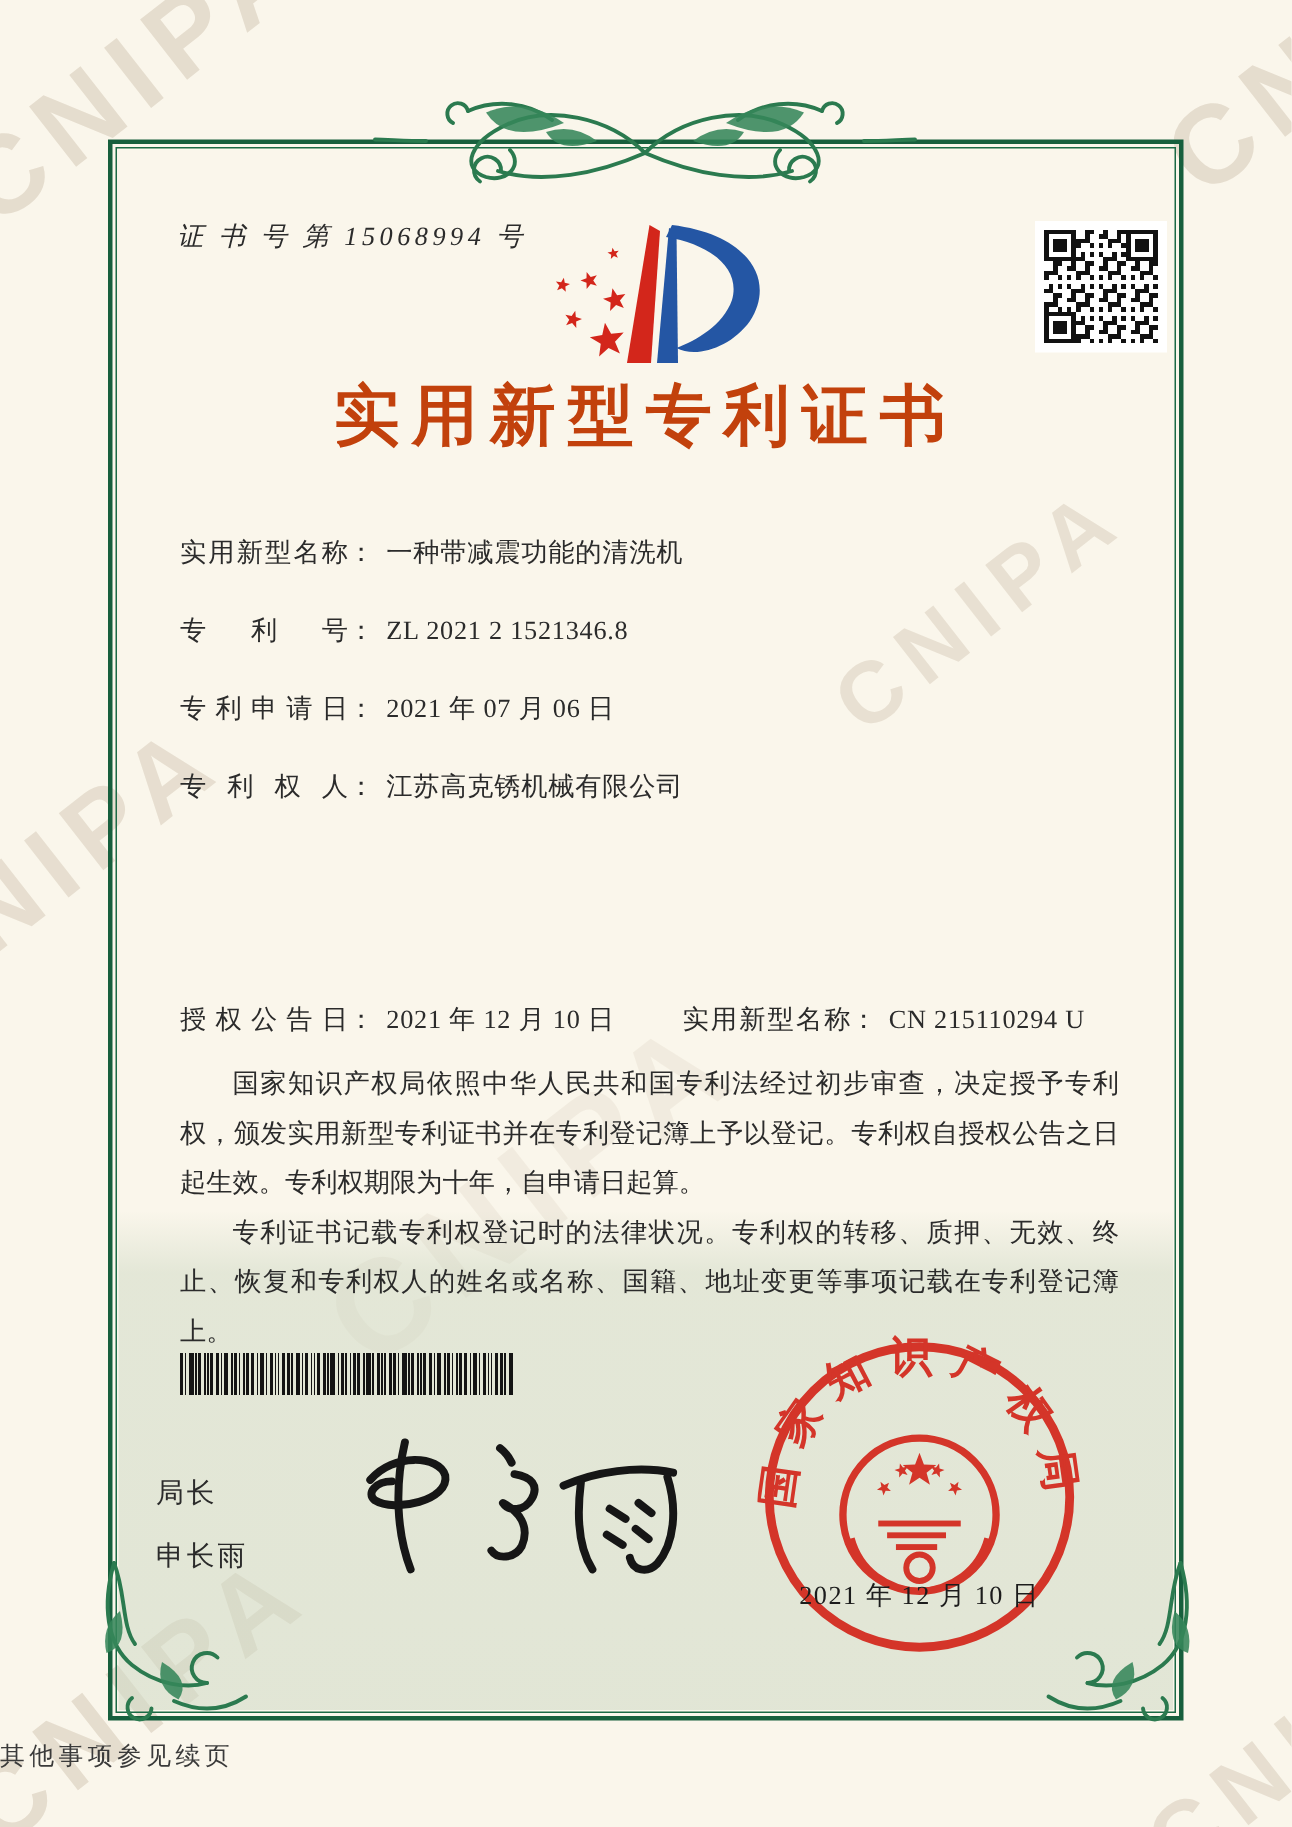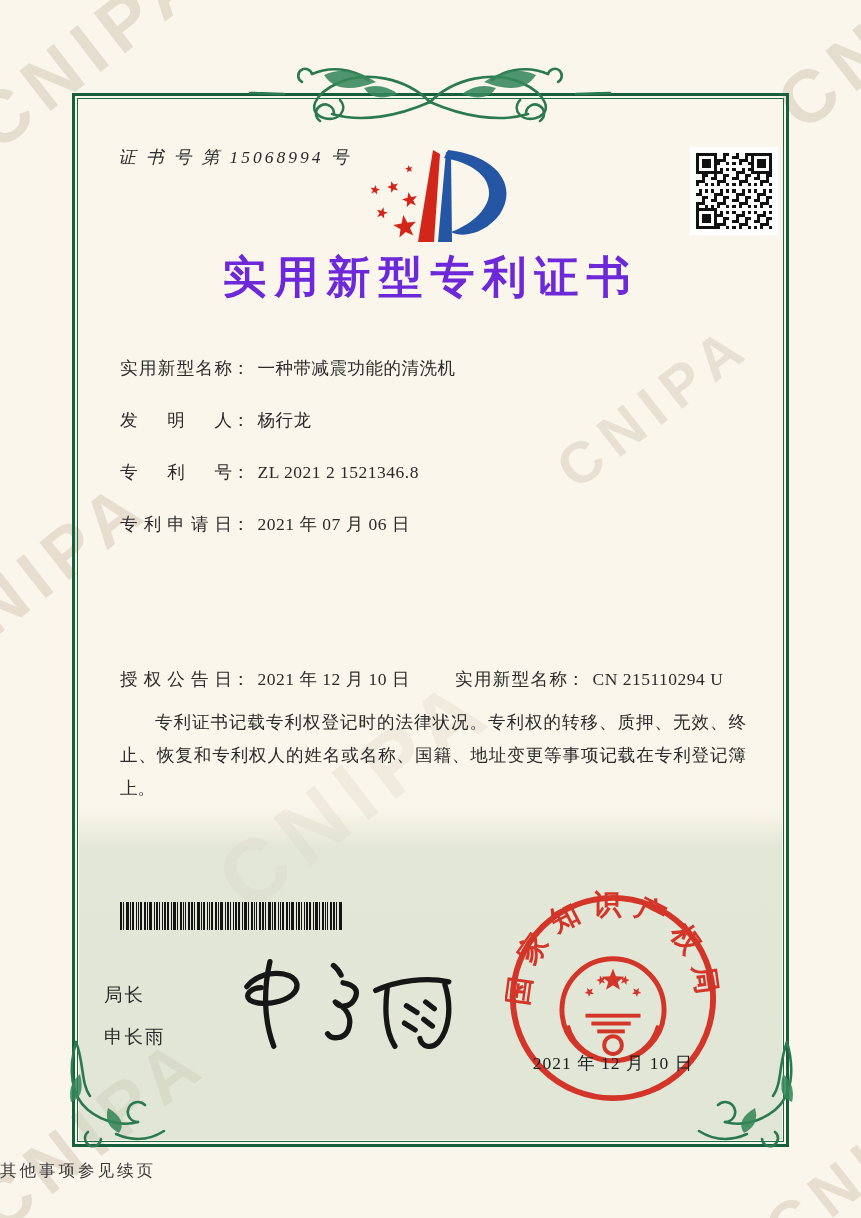--- a/index.html
+++ b/index.html
@@ -27,21 +27,21 @@
         background:linear-gradient(180deg,rgba(210,219,200,0) 68%,rgba(205,216,195,.50) 72%,rgba(208,218,198,.58) 100%);}
   .orn{position:absolute;z-index:2;pointer-events:none;}
   .orn path{fill:none;stroke:#2b7a4f;stroke-width:2.6;stroke-linecap:round;}
   .orn .leaf{fill:#35865a;stroke:none;opacity:.88;}
 
   
   .cert-no{position:absolute;left:118px;top:145px;font-size:17.5px;letter-spacing:3px;z-index:3;font-style:italic;}
   .logo{position:absolute;left:352px;top:136px;z-index:3;}
   .qr{position:absolute;left:690px;top:147px;z-index:3;}
   .title{position:absolute;left:0;top:248px;width:861px;text-align:center;
-         font-size:44px;font-weight:700;letter-spacing:8px;color:#6d28d9;z-index:3;}
+         font-size:44px;font-weight:700;letter-spacing:8px;color:#c2410c;z-index:3;}
   .fields{position:absolute;left:120px;top:358px;right:112px;z-index:3;font-size:17.5px;}
   .frow{margin-bottom:31px;line-height:21px;}
   .flabel{display:inline-block;width:112px;text-align:justify;text-align-last:justify;vertical-align:top;}
   .fcolon{display:inline-block;margin-right:8px;}
   .fvalue{letter-spacing:.5px;}
   .grant{position:absolute;left:120px;top:669px;right:124px;z-index:3;font-size:17.5px;line-height:21px;}
   .grant .pair2{position:absolute;left:335px;top:0;}
   .paras{position:absolute;left:120px;top:706px;width:626px;z-index:3;
          font-size:17.5px;line-height:33px;text-align:justify;}
   .paras p{margin:0;text-indent:2em;}
@@ -142,40 +142,41 @@
     <path id="qr-cells" fill="#111111" d="M2 11h1v1h-1zM2 12h1v1h-1zM2 15h1v1h-1zM2 18h1v1h-1zM2 19h1v1h-1zM3 11h1v1h-1zM3 14h1v1h-1zM3 15h1v1h-1zM3 18h1v1h-1zM4 9h1v1h-1zM4 10h1v1h-1zM4 11h1v1h-1zM4 16h1v1h-1zM4 17h1v1h-1zM4 18h1v1h-1zM5 9h1v1h-1zM5 12h1v1h-1zM5 14h1v1h-1zM5 16h1v1h-1zM5 19h1v1h-1zM7 10h1v1h-1zM7 12h1v1h-1zM7 14h1v1h-1zM7 17h1v1h-1zM7 19h1v1h-1zM8 9h1v1h-1zM8 10h1v1h-1zM8 15h1v1h-1zM8 16h1v1h-1zM8 17h1v1h-1zM9 4h1v1h-1zM9 5h1v1h-1zM9 8h1v1h-1zM9 11h1v1h-1zM9 12h1v1h-1zM9 15h1v1h-1zM9 18h1v1h-1zM9 19h1v1h-1zM9 22h1v1h-1zM9 25h1v1h-1zM9 26h1v1h-1zM10 4h1v1h-1zM10 7h1v1h-1zM10 8h1v1h-1zM10 11h1v1h-1zM10 14h1v1h-1zM10 15h1v1h-1zM10 18h1v1h-1zM10 21h1v1h-1zM10 22h1v1h-1zM10 25h1v1h-1zM11 2h1v1h-1zM11 3h1v1h-1zM11 4h1v1h-1zM11 9h1v1h-1zM11 10h1v1h-1zM11 11h1v1h-1zM11 16h1v1h-1zM11 17h1v1h-1zM11 18h1v1h-1zM11 23h1v1h-1zM11 24h1v1h-1zM11 25h1v1h-1zM12 2h1v1h-1zM12 5h1v1h-1zM12 7h1v1h-1zM12 9h1v1h-1zM12 12h1v1h-1zM12 14h1v1h-1zM12 16h1v1h-1zM12 19h1v1h-1zM12 21h1v1h-1zM12 23h1v1h-1zM12 26h1v1h-1zM14 3h1v1h-1zM14 5h1v1h-1zM14 7h1v1h-1zM14 10h1v1h-1zM14 12h1v1h-1zM14 14h1v1h-1zM14 17h1v1h-1zM14 19h1v1h-1zM14 21h1v1h-1zM14 24h1v1h-1zM14 26h1v1h-1zM15 2h1v1h-1zM15 3h1v1h-1zM15 8h1v1h-1zM15 9h1v1h-1zM15 10h1v1h-1zM15 15h1v1h-1zM15 16h1v1h-1zM15 17h1v1h-1zM15 22h1v1h-1zM15 23h1v1h-1zM15 24h1v1h-1zM16 4h1v1h-1zM16 5h1v1h-1zM16 8h1v1h-1zM16 11h1v1h-1zM16 12h1v1h-1zM16 15h1v1h-1zM16 18h1v1h-1zM16 19h1v1h-1zM16 22h1v1h-1zM16 25h1v1h-1zM16 26h1v1h-1zM17 4h1v1h-1zM17 7h1v1h-1zM17 8h1v1h-1zM17 11h1v1h-1zM17 14h1v1h-1zM17 15h1v1h-1zM17 18h1v1h-1zM17 21h1v1h-1zM17 22h1v1h-1zM17 25h1v1h-1zM18 2h1v1h-1zM18 3h1v1h-1zM18 4h1v1h-1zM18 9h1v1h-1zM18 10h1v1h-1zM18 11h1v1h-1zM18 16h1v1h-1zM18 17h1v1h-1zM18 18h1v1h-1zM18 23h1v1h-1zM18 24h1v1h-1zM18 25h1v1h-1zM19 2h1v1h-1zM19 5h1v1h-1zM19 7h1v1h-1zM19 9h1v1h-1zM19 12h1v1h-1zM19 14h1v1h-1zM19 16h1v1h-1zM19 19h1v1h-1zM19 21h1v1h-1zM19 23h1v1h-1zM19 26h1v1h-1zM21 10h1v1h-1zM21 12h1v1h-1zM21 14h1v1h-1zM21 17h1v1h-1zM21 19h1v1h-1zM21 21h1v1h-1zM21 24h1v1h-1zM21 26h1v1h-1zM22 9h1v1h-1zM22 10h1v1h-1zM22 15h1v1h-1zM22 16h1v1h-1zM22 17h1v1h-1zM22 22h1v1h-1zM22 23h1v1h-1zM22 24h1v1h-1zM23 11h1v1h-1zM23 12h1v1h-1zM23 15h1v1h-1zM23 18h1v1h-1zM23 19h1v1h-1zM23 22h1v1h-1zM23 25h1v1h-1zM23 26h1v1h-1zM24 11h1v1h-1zM24 14h1v1h-1zM24 15h1v1h-1zM24 18h1v1h-1zM24 21h1v1h-1zM24 22h1v1h-1zM24 25h1v1h-1zM25 9h1v1h-1zM25 10h1v1h-1zM25 11h1v1h-1zM25 16h1v1h-1zM25 17h1v1h-1zM25 18h1v1h-1zM25 23h1v1h-1zM25 24h1v1h-1zM25 25h1v1h-1zM26 9h1v1h-1zM26 12h1v1h-1zM26 14h1v1h-1zM26 16h1v1h-1zM26 19h1v1h-1zM26 21h1v1h-1zM26 23h1v1h-1zM26 26h1v1h-1z"></path>
   </svg>
 
   <div class="title">实用新型专利证书</div>
 
   <div class="fields">
     <div class="frow">
       <span class="flabel">实用新型名称</span><span class="fcolon">：</span><span class="fvalue">一种带减震功能的清洗机</span>
     </div>
     <div class="frow">
-      <span class="flabel">发明人</span><span class="fcolon">：</span><span class="fvalue">杨行龙</span>
-    </div>
-    <div class="frow">
       <span class="flabel">专利号</span><span class="fcolon">：</span><span class="fvalue">ZL 2021 2 1521346.8</span>
     </div>
     <div class="frow">
       <span class="flabel">专利申请日</span><span class="fcolon">：</span><span class="fvalue">2021 年 07 月 06 日</span>
+    </div>
+    <div class="frow">
+      <span class="flabel">专利权人</span><span class="fcolon">：</span><span class="fvalue">江苏高克锈机械有限公司</span>
     </div>
   </div>
 
   <div class="grant">
     <span>
       <span class="flabel">授权公告日</span><span class="fcolon">：</span><span class="fvalue">2021 年 12 月 10 日</span>
     </span>
     <span class="pair2">
       <span class="flabel">实用新型名称</span><span class="fcolon">：</span><span class="fvalue">CN 215110294 U</span>
     </span>
   </div>
 
   <div class="paras">
+    <p>国家知识产权局依照中华人民共和国专利法经过初步审查，决定授予专利权，颁发实用新型专利证书并在专利登记簿上予以登记。专利权自授权公告之日起生效。专利权期限为十年，自申请日起算。</p>
     <p>专利证书记载专利权登记时的法律状况。专利权的转移、质押、无效、终止、恢复和专利权人的姓名或名称、国籍、地址变更等事项记载在专利登记簿上。</p>
   </div>
 
   <svg class="barcode" width="226" height="30" viewBox="0 0 226 30" shape-rendering="crispEdges">
     <path id="barcode-bars" fill="#141414" d="M0 0h2v28h-2zM3 0h1v28h-1zM6 0h3v28h-3zM10 0h1v28h-1zM12 0h2v28h-2zM16 0h1v28h-1zM18 0h1v28h-1zM20 0h2v28h-2zM24 0h2v28h-2zM27 0h1v28h-1zM29 0h3v28h-3zM34 0h1v28h-1zM36 0h2v28h-2zM39 0h1v28h-1zM42 0h1v28h-1zM44 0h2v28h-2zM47 0h2v28h-2zM51 0h1v28h-1zM53 0h3v28h-3zM57 0h1v28h-1zM60 0h2v28h-2zM63 0h1v28h-1zM65 0h1v28h-1zM68 0h2v28h-2zM71 0h2v28h-2zM74 0h1v28h-1zM77 0h3v28h-3zM81 0h1v28h-1zM83 0h2v28h-2zM87 0h1v28h-1zM89 0h1v28h-1zM91 0h2v28h-2zM95 0h2v28h-2zM98 0h1v28h-1zM100 0h3v28h-3zM105 0h1v28h-1zM107 0h2v28h-2zM110 0h1v28h-1zM113 0h1v28h-1zM115 0h2v28h-2zM118 0h2v28h-2zM122 0h1v28h-1zM124 0h3v28h-3zM128 0h1v28h-1zM131 0h2v28h-2zM134 0h1v28h-1zM136 0h1v28h-1zM139 0h2v28h-2zM142 0h2v28h-2zM145 0h1v28h-1zM148 0h3v28h-3zM152 0h1v28h-1zM154 0h2v28h-2zM158 0h1v28h-1zM160 0h1v28h-1zM162 0h2v28h-2zM166 0h2v28h-2zM169 0h1v28h-1zM171 0h3v28h-3zM176 0h1v28h-1zM178 0h2v28h-2zM181 0h1v28h-1zM184 0h1v28h-1zM186 0h2v28h-2zM189 0h2v28h-2zM193 0h1v28h-1zM195 0h3v28h-3zM199 0h1v28h-1zM202 0h2v28h-2zM205 0h1v28h-1zM207 0h1v28h-1zM210 0h2v28h-2zM213 0h2v28h-2zM216 0h1v28h-1zM219 0h3v28h-3z"></path>
   </svg>
 
   <div class="director">
     <div>局长</div>
     <div>申长雨</div>

